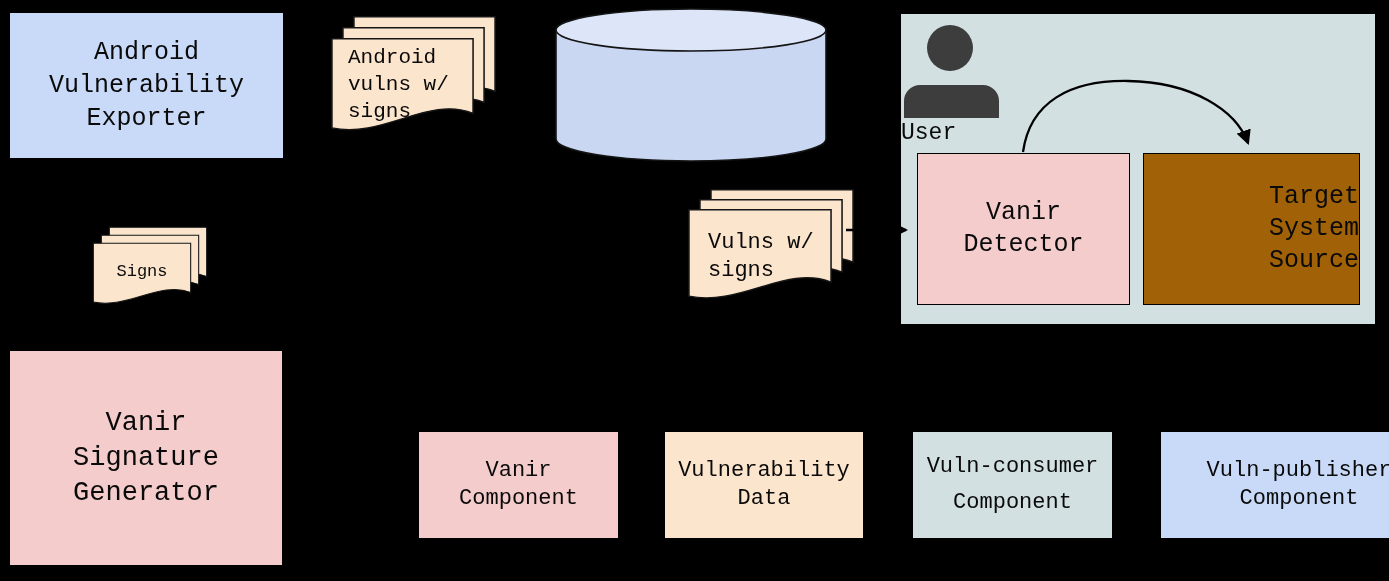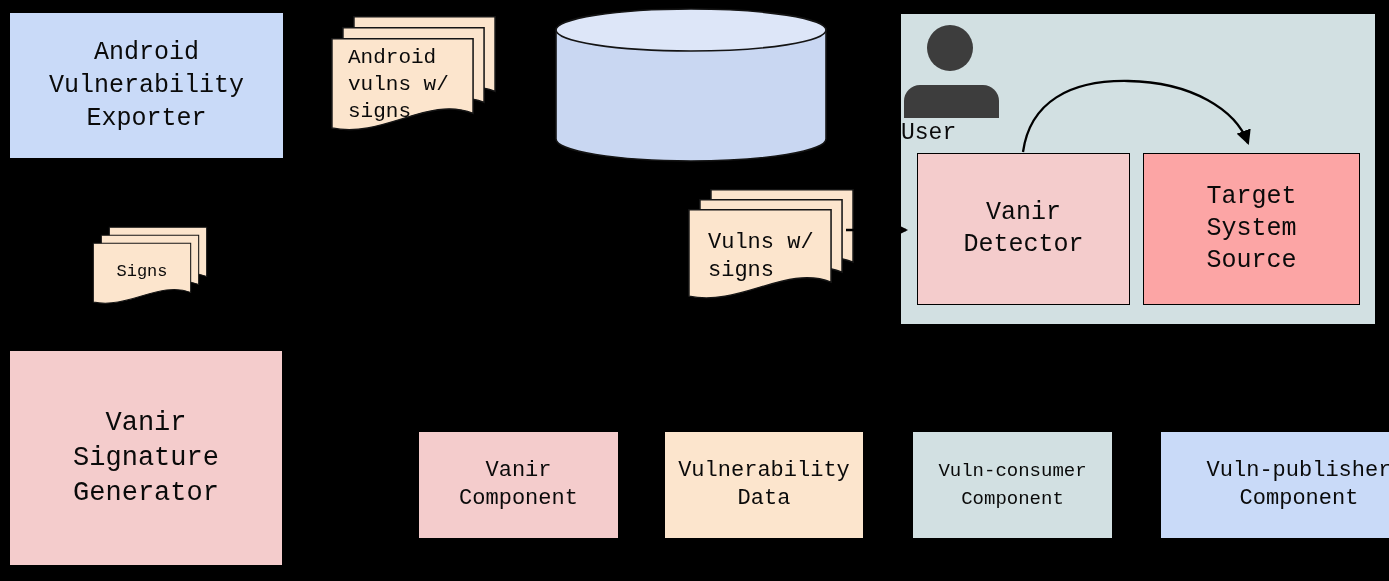--- a/index.html
+++ b/index.html
@@ -89,21 +89,21 @@
     <div class="abs" style="left:26px;top:11px;width:46px;height:46px;border-radius:50%;background:#3d3d3d"></div>
     <div class="abs" style="left:3px;top:71px;width:95px;height:33px;border-radius:16px 16px 0 0;background:#3d3d3d"></div>
     <div class="abs" style="left:0;top:106px;width:102px;font-size:23px">User</div>
 
 
     <div class="box bordered" style="left: 16px; top: 139px; width: 213px; height: 152px; background-color: rgb(244, 204, 204);">
       <span class="lbl" style="font-size:25px;line-height:32px">Vanir
 Detector</span>
     </div>
 
-    <div class="box bordered" style="left: 242px; top: 139px; width: 217px; height: 152px; background-color: #fca5a5;">
+    <div class="box bordered" style="left: 242px; top: 139px; width: 217px; height: 152px; background-color: #a16207; justify-content: flex-end;">
       <span class="lbl" style="font-size:25px;line-height:32px">Target
 System
 Source</span>
     </div>
   </div>
 
   <svg class="overlay" width="1389" height="581" viewBox="0 0 1389 581">
     <defs>
       <marker id="arrowhead" viewBox="0 0 10 10" refX="8.5" refY="5" markerWidth="6.5" markerHeight="6.5" orient="auto-start-reverse">
         <path d="M0,0 L10,5 L0,10 Z" fill="#000"></path>
@@ -121,21 +121,21 @@
 
   <div class="box" style="left: 419px; top: 432px; width: 199px; height: 106px; background-color: rgb(244, 204, 204);">
     <span class="lbl" style="font-size:22px;line-height:28px">Vanir
 Component</span>
   </div>
   <div class="box" style="left: 665px; top: 432px; width: 198px; height: 106px; background-color: rgb(252, 229, 205);">
     <span class="lbl" style="font-size:22px;line-height:28px">Vulnerability
 Data</span>
   </div>
   <div class="box" style="left: 913px; top: 432px; width: 199px; height: 106px; background-color: rgb(210, 224, 226);">
-    <span class="lbl" style="font-size:19px;line-height:28px">Vuln-consumer
+    <span class="lbl" style="font-size:22px;line-height:36px">Vuln-consumer
 Component</span>
   </div>
   <div class="box" style="left: 1161px; top: 432px; width: 196px; height: 106px; background-color: rgb(201, 218, 248); padding-left: 40px;">
     <span class="lbl" style="font-size:22px;line-height:28px">Vuln-publisher
 Component</span>
   </div>
 
 </div>
 
 </body></html>

